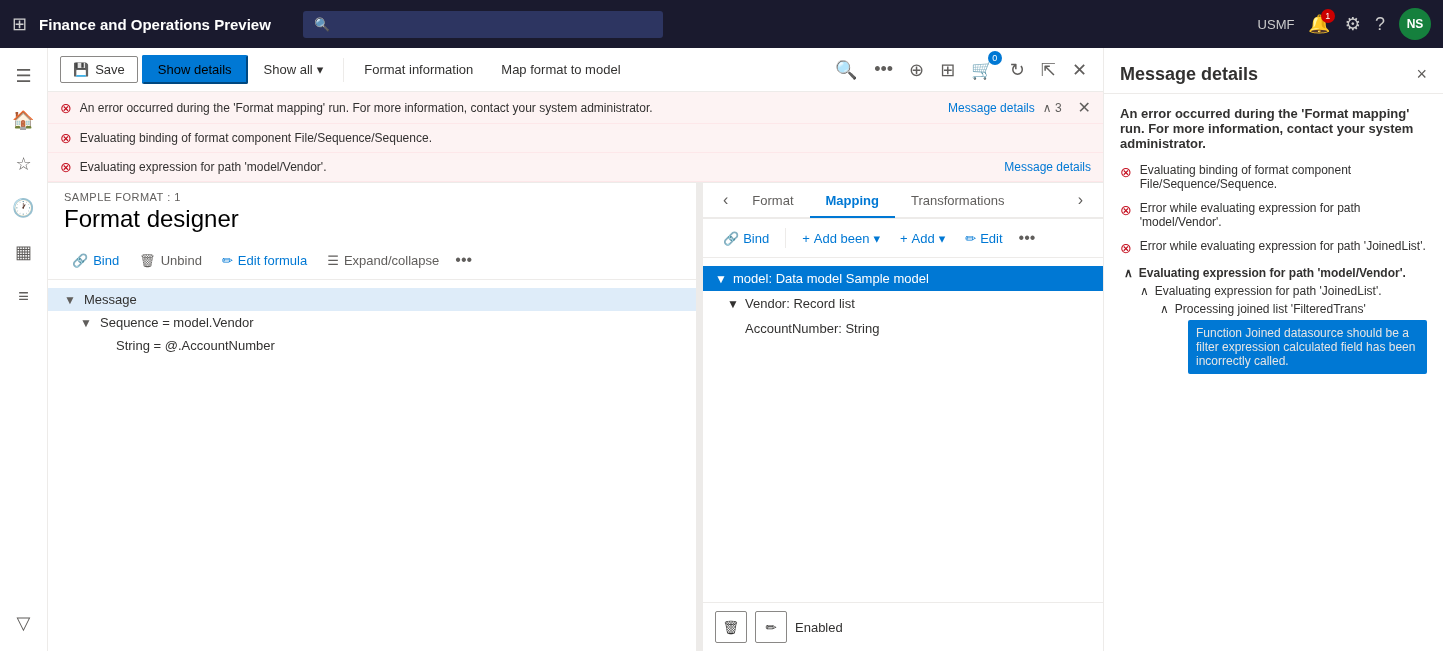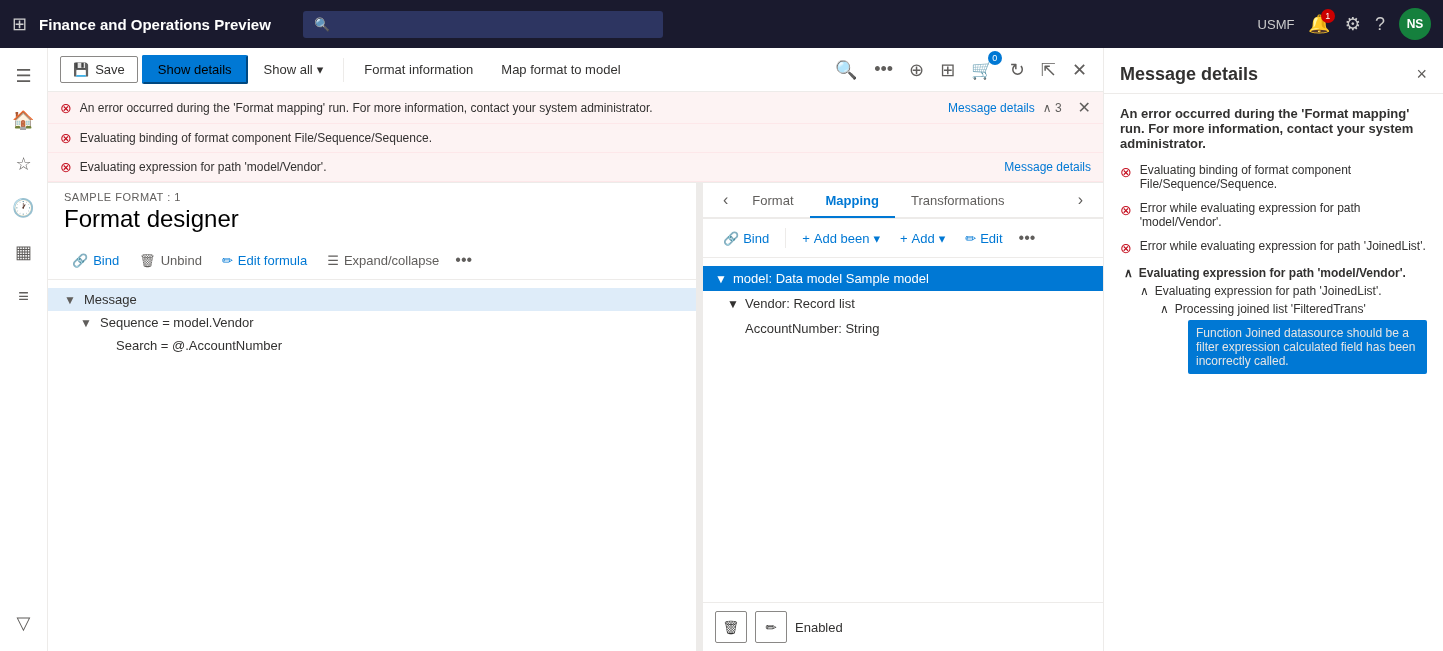--- a/index.html
+++ b/index.html
@@ -246,21 +246,21 @@
           <div class="tree-item selected">
             <span class="tree-chevron">▼</span>
             <span class="tree-text">Message</span>
           </div>
           <div class="tree-item tree-indent-1">
             <span class="tree-chevron">▼</span>
             <span class="tree-text">Sequence = model.Vendor</span>
           </div>
           <div class="tree-item tree-indent-2">
             <span class="tree-chevron"></span>
-            <span class="tree-text">Search = @.AccountNumber</span>
+            <span class="tree-text">String = @.AccountNumber</span>
           </div>
         </div>
       </div>
 
       <div class="resizer"></div>
 
       <div class="mapping-panel">
 
         <div class="mapping-tabs">
           <button class="mapping-tab-arrow">‹</button>

